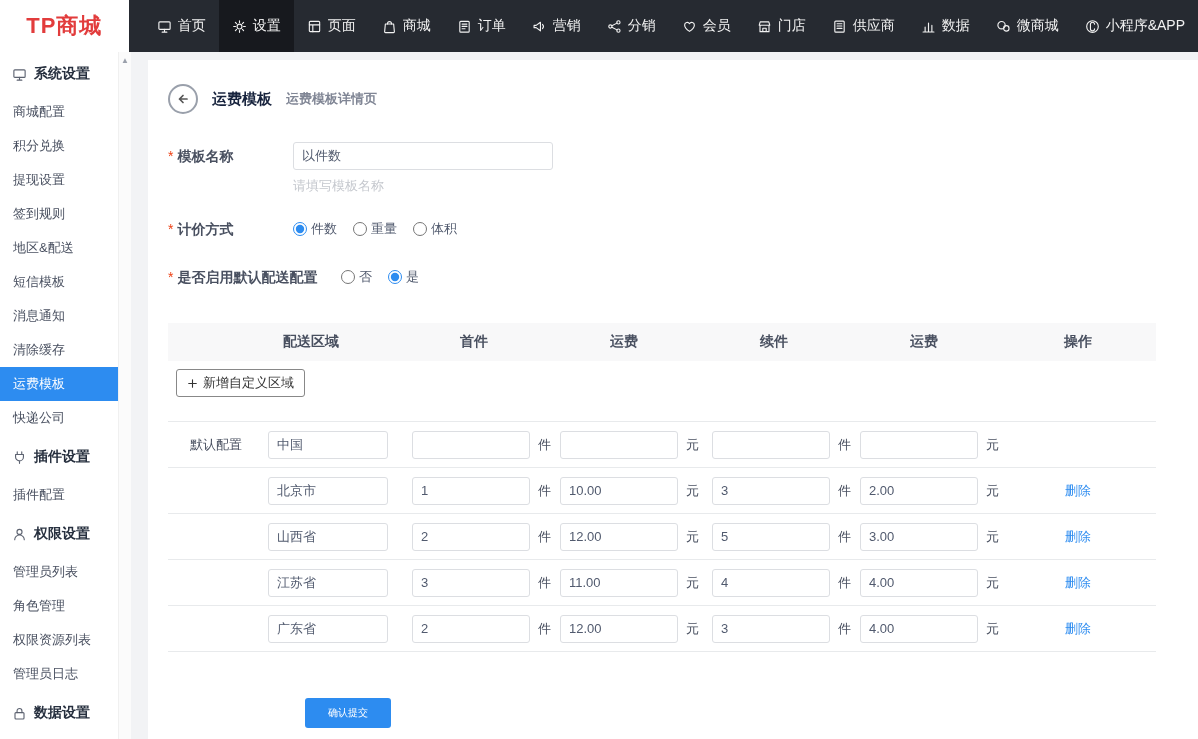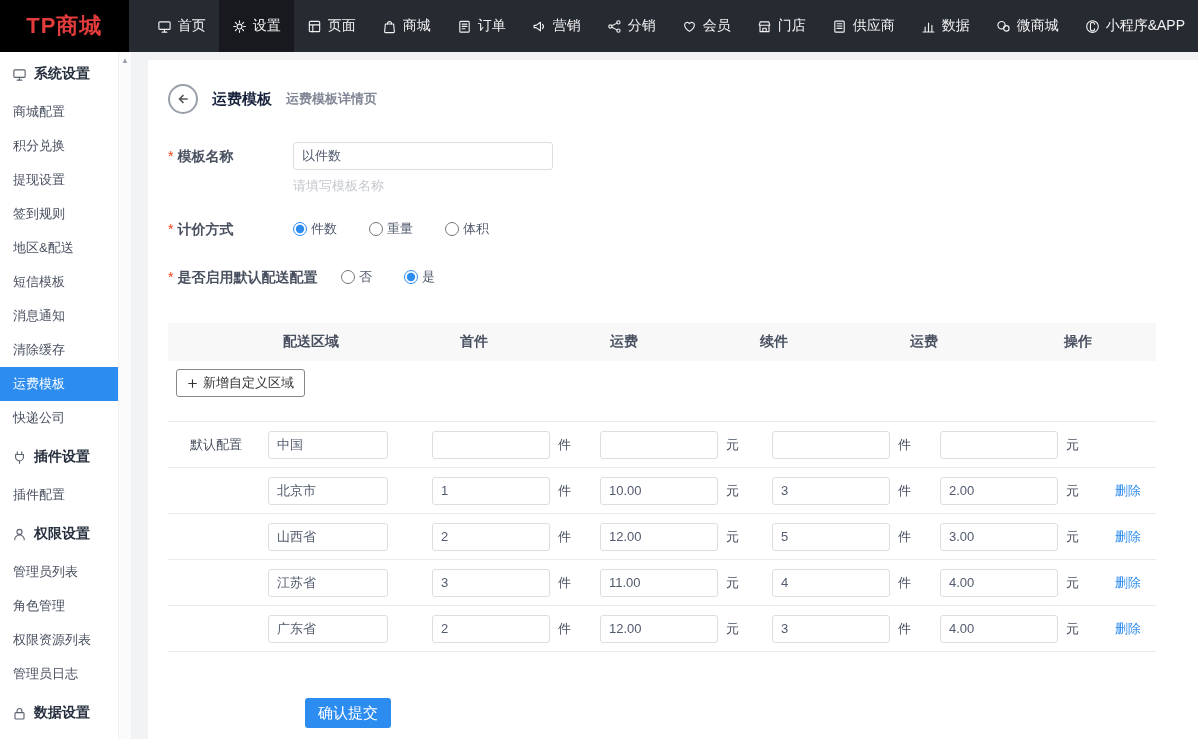--- a/index.html
+++ b/index.html
@@ -5,21 +5,21 @@
   * { margin:0; padding:0; box-sizing:border-box; }
   html,body { width:1198px; height:739px; overflow:hidden; }
   body {
     font-family:"Liberation Sans","DejaVu Sans",sans-serif;
     font-size:14px; color:#515a6e; background:#f2f3f5;
   }
   svg { display:block; }
 
   
   .navbar { position:fixed; top:0; left:0; right:0; height:52px; background:#262a31; display:flex; align-items:stretch; z-index:20; }
-  .logo { width:133px; background:#000000; color:#e23c3c; font-weight:bold; font-size:22px; letter-spacing:1px; display:flex; align-items:center; justify-content:center; cursor:pointer; }
+  .logo { width:133px; background:#ffffff; color:#e23c3c; font-weight:bold; font-size:22px; letter-spacing:1px; display:flex; align-items:center; justify-content:center; cursor:pointer; }
   .nav-items { display:flex; align-items:stretch; margin-left:15px; }
   .nav-item { display:flex; align-items:center; gap:6px; padding:0 13px; color:#f2f2f2; font-size:14px; cursor:pointer; white-space:nowrap; }
   .nav-item.active { background:#17191e; }
   .nav-item .icon svg { width:15px; height:15px; }
 
   
   .sidebar { position:fixed; top:52px; left:0; width:118px; bottom:0; background:#fff; overflow:hidden; z-index:10; }
   .group-header { display:flex; align-items:center; gap:7px; padding:13px 0 12px 12px; font-weight:bold; color:#27303f; font-size:14px; cursor:pointer; }
   .group-header .icon { color:#5c6270; }
   .group-header .icon svg { width:15px; height:15px; }
@@ -40,44 +40,44 @@
   .page-subtitle { font-size:13px; color:#808695;font-weight:bold; }
 
   .form-row { display:flex; align-items:center; margin-bottom:20px; }
   .form-row.top { align-items:flex-start; }
   .form-label { width:95px; text-align:left; font-weight:bold; color:#495060; font-size:14px; margin-right:30px; white-space:nowrap; line-height:28px; }
   .form-label.wide { width:145px; margin-right:28px; }
   .req { color:#ed4014; margin-right:4px; font-weight:normal; }
   .text-input { height:28px; border:1px solid #dcdee2; border-radius:3px; padding:0 8px; font-size:13px; color:#515a6e; outline:none; font-family:inherit; background:#fff; }
   .name-input { width:260px; }
   .hint { font-size:13px; color:#c5c8ce; margin-top:7px; }
-  .radio-group { display:flex; align-items:center; gap:32px; }
+  .radio-group { display:flex; align-items:center; gap:16px; }
   .radio-opt { display:flex; align-items:center; gap:4px; cursor:pointer; font-size:13px; color:#515a6e; }
   .radio-opt input { width:14px; height:14px; accent-color:#2d8cf0; cursor:pointer; }
 
   
   .ship-table { width:988px; margin-top:32px; font-size:13px; }
   .t-header { display:grid; grid-template-columns:232px 148px 152px 148px 152px 1fr; background:#f8f8f9; height:38px; align-items:center; font-weight:bold; color:#495060; font-size:14px; }
   .t-header > div { text-align:center; }
   .t-header .h-region { text-indent:54px; }
   .add-row { padding:8px 0 24px 8px; border-bottom:1px solid #e8eaec; }
   .add-btn { display:inline-flex; align-items:center; gap:5px; border:1px solid #888; background:#fff; color:#333; font-size:13px; padding:4px 10px; border-radius:3px; cursor:pointer; font-family:inherit; }
   .add-btn .icon svg { width:11px; height:11px; }
-  .t-row { display:grid; grid-template-columns:232px 148px 152px 148px 152px 1fr; height:46px; align-items:center; border-bottom:1px solid #e8eaec;gap:20px; }
+  .t-row { display:grid; grid-template-columns:232px 148px 152px 148px 152px 1fr; height:46px; align-items:center; border-bottom:1px solid #e8eaec; }
   .cell { display:flex; align-items:center; }
   .c-region { padding-left:22px; }
   .row-label { width:78px; color:#495060; font-size:13px; }
   .region-input { width:120px; }
   .cell:not(.c-region):not(.c-op) { padding-left:12px; }
   .num-input { width:118px; }
   .unit { margin-left:8px; color:#495060; }
   .c-op { justify-content:center; }
   .delete-link { color:#2d8cf0; cursor:pointer; text-decoration:none; font-size:13px; }
 
-  .submit-btn { margin:46px 0 0 137px; width:86px; height:30px; background:#2d8cf0; color:#fff; border:none; border-radius:3px; font-size:15px; cursor:pointer; font-family:Liberation Mono, monospace; }
+  .submit-btn { margin:46px 0 0 137px; width:86px; height:30px; background:#2d8cf0; color:#fff; border:none; border-radius:3px; font-size:10px; cursor:pointer; font-family:Liberation Mono, monospace; }
 </style>
 </head>
 <body>
 
 <div class="navbar">
   <div class="logo">TP商城</div>
   <nav class="nav-items" id="nav-items">
       <div class="nav-item">
     <span class="icon">
           <svg viewBox="0 0 16 16" fill="none" stroke="currentColor" stroke-width="1.2" stroke-linecap="round" stroke-linejoin="round" width="15" height="15">

